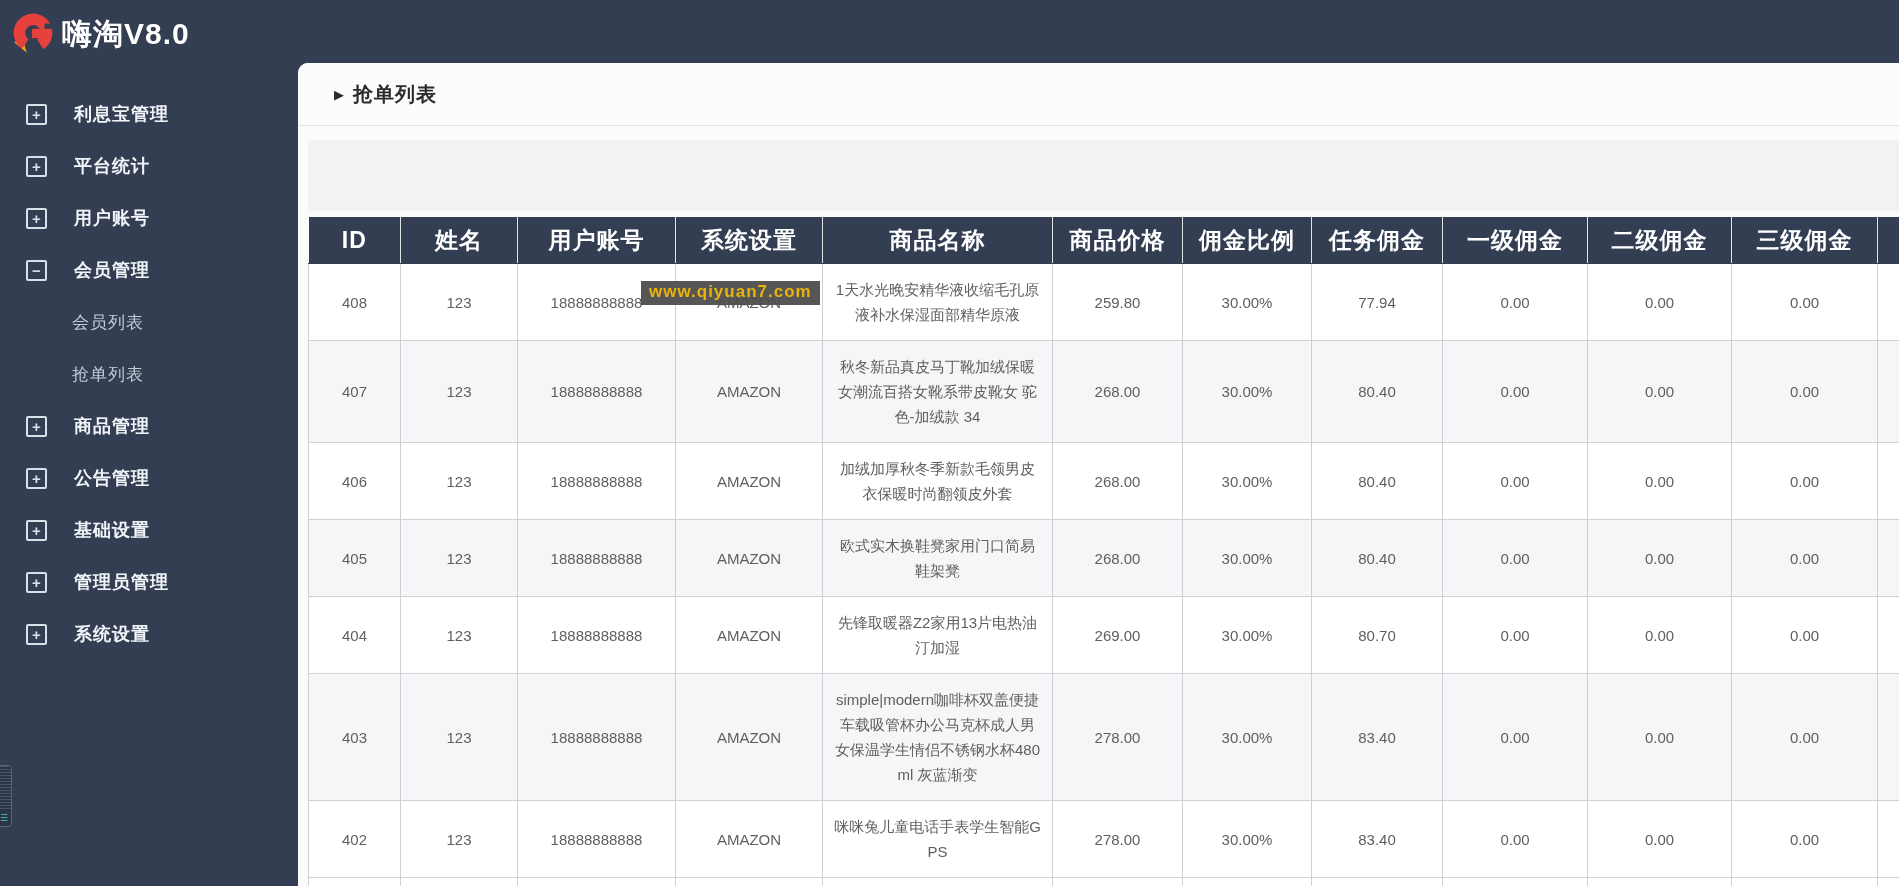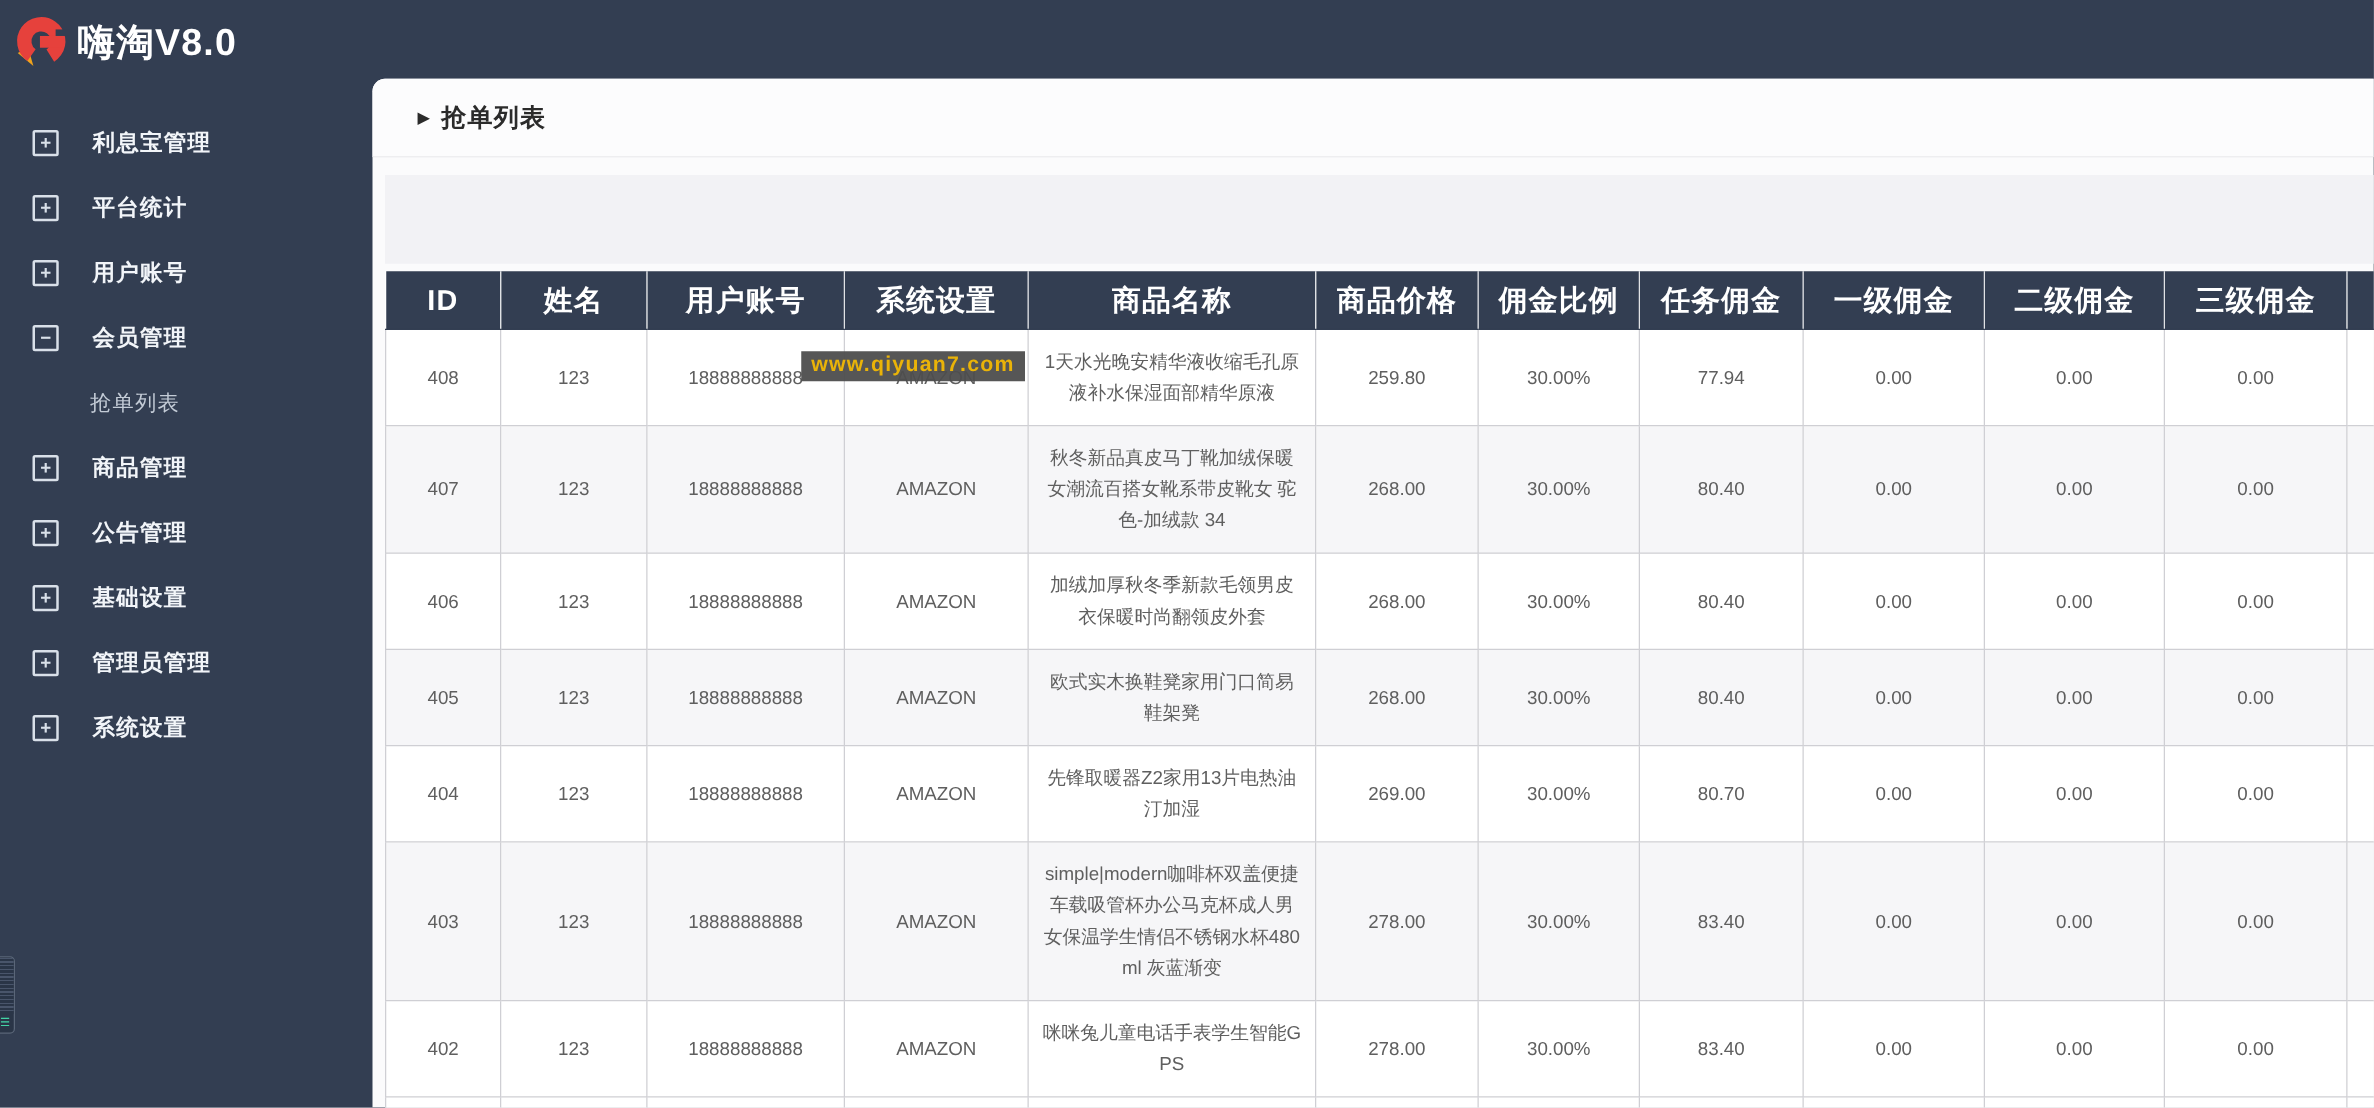--- a/index.html
+++ b/index.html
@@ -95,20 +95,23 @@
         <span class="tree-box">+</span>
         <span class="label">平台统计</span>
       </div>
       <div class="menu-group">
         <span class="tree-box">+</span>
         <span class="label">用户账号</span>
       </div>
       <div class="menu-group">
         <span class="tree-box">−</span>
         <span class="label">会员管理</span>
+      </div>
+      <div class="menu-sub">
+        <span class="label">会员列表</span>
       </div>
       <div class="menu-sub">
         <span class="label">抢单列表</span>
       </div>
       <div class="menu-group">
         <span class="tree-box">+</span>
         <span class="label">商品管理</span>
       </div>
       <div class="menu-group">
         <span class="tree-box">+</span>

